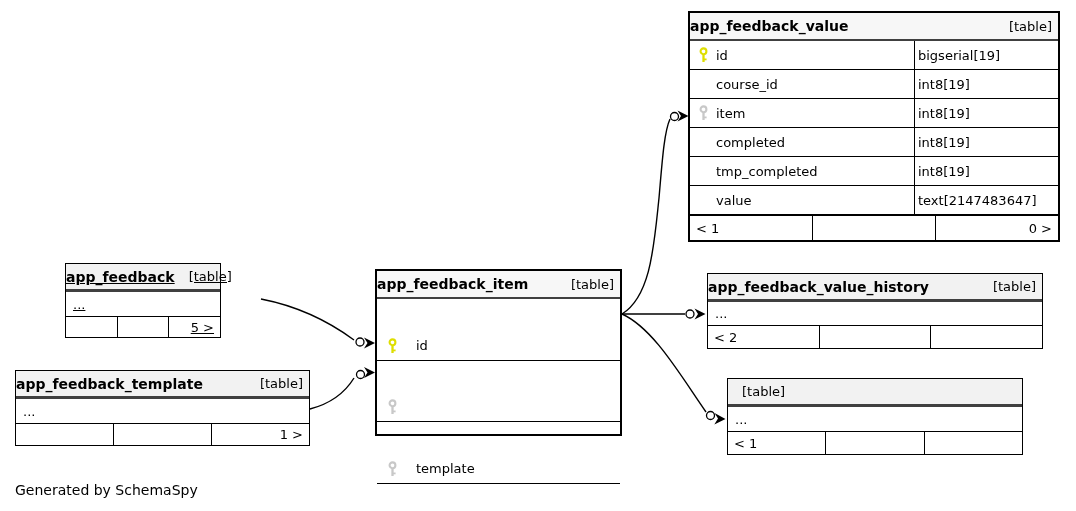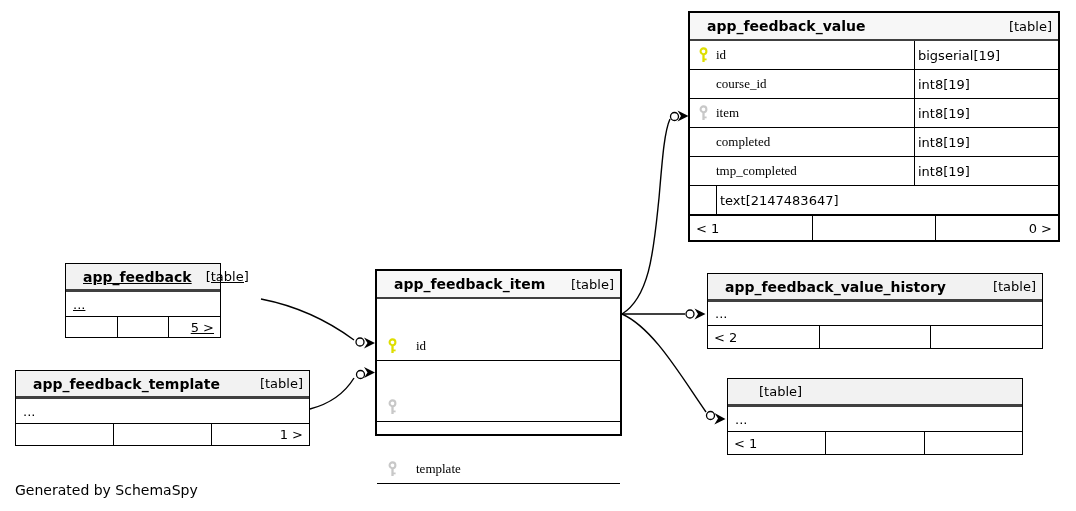--- a/index.html
+++ b/index.html
@@ -9,33 +9,33 @@
     font-size:13px;color:#000;overflow:hidden;
   }
   .edges{position:absolute;left:0;top:0;z-index:0;pointer-events:none;}
   .tbl{
     position:absolute;z-index:1;background:#ffffff;border:1px solid #000;
     box-sizing:border-box;display:flex;flex-direction:column;
   }
   .tbl.main{border-width:2.5px;}
   .tbl-header{
     flex:none;display:flex;justify-content:space-between;align-items:center;
-    padding:0 6px 0 17px;background:var(--hdr,#f2f2f2);border-bottom:3px solid #404040;
+    padding:0 6px 0 0;background:var(--hdr,#f2f2f2);border-bottom:3px solid #404040;
     font-weight:bold;font-size:14px;height:28px;box-sizing:border-box;
   }
   .tbl.main .tbl-header{background:#f7f7f7;border-bottom-width:2px;}
   .badge{font-weight:normal;font-size:13px;margin-left:14px;white-space:nowrap;}
   .row{
     flex:none;display:flex;align-items:center;border-bottom:1px solid #000;
     box-sizing:border-box;background:#fff;
   }
   .row:last-of-type{border-bottom:none;}
   .keycell{width:26px;flex:none;display:flex;justify-content:center;align-items:center;}
   .tbl-item .keycell{width:30px;}
-  .col-name{flex:1;padding-right:4px;font-family:Liberation Serif, serif;}
+  .col-name{flex:1;padding-right:4px;}
   .col-type{
     flex:none;width:144px;align-self:stretch;display:flex;align-items:center;
     border-left:1px solid #000;padding:0 3px;box-sizing:border-box;
   }
   .ellipsis-row{flex:none;display:flex;align-items:center;padding:0 7px;
     border-bottom:1px solid #000;box-sizing:border-box;}
   .tfoot{flex:1;display:flex;min-height:0;}
   .fcell{flex:1;display:flex;align-items:center;padding:0 6px;box-sizing:border-box;
     border-right:1px solid #000;}
   .fcell:last-child{border-right:none;justify-content:flex-end;}
@@ -114,20 +114,21 @@
       <span class="col-name">completed</span>
       <span class="col-type">int8[19]</span>
     </div>
     <div class="row" style="height:29px">
       <span class="keycell"></span>
       <span class="col-name">tmp_completed</span>
       <span class="col-type">int8[19]</span>
     </div>
     <div class="row" style="height:29px">
       <span class="keycell"></span>
+      <span class="col-name">value</span>
       <span class="col-type">text[2147483647]</span>
     </div>
     <div class="tfoot" style="border-top:1px solid #000">
       <span class="fcell">&lt; 1</span>
       <span class="fcell"></span>
       <span class="fcell">0 &gt;</span>
     </div>
   </div>
 
   <div class="tbl" style="left:65px;top:263px;width:156px;height:75px;text-decoration:underline;">

